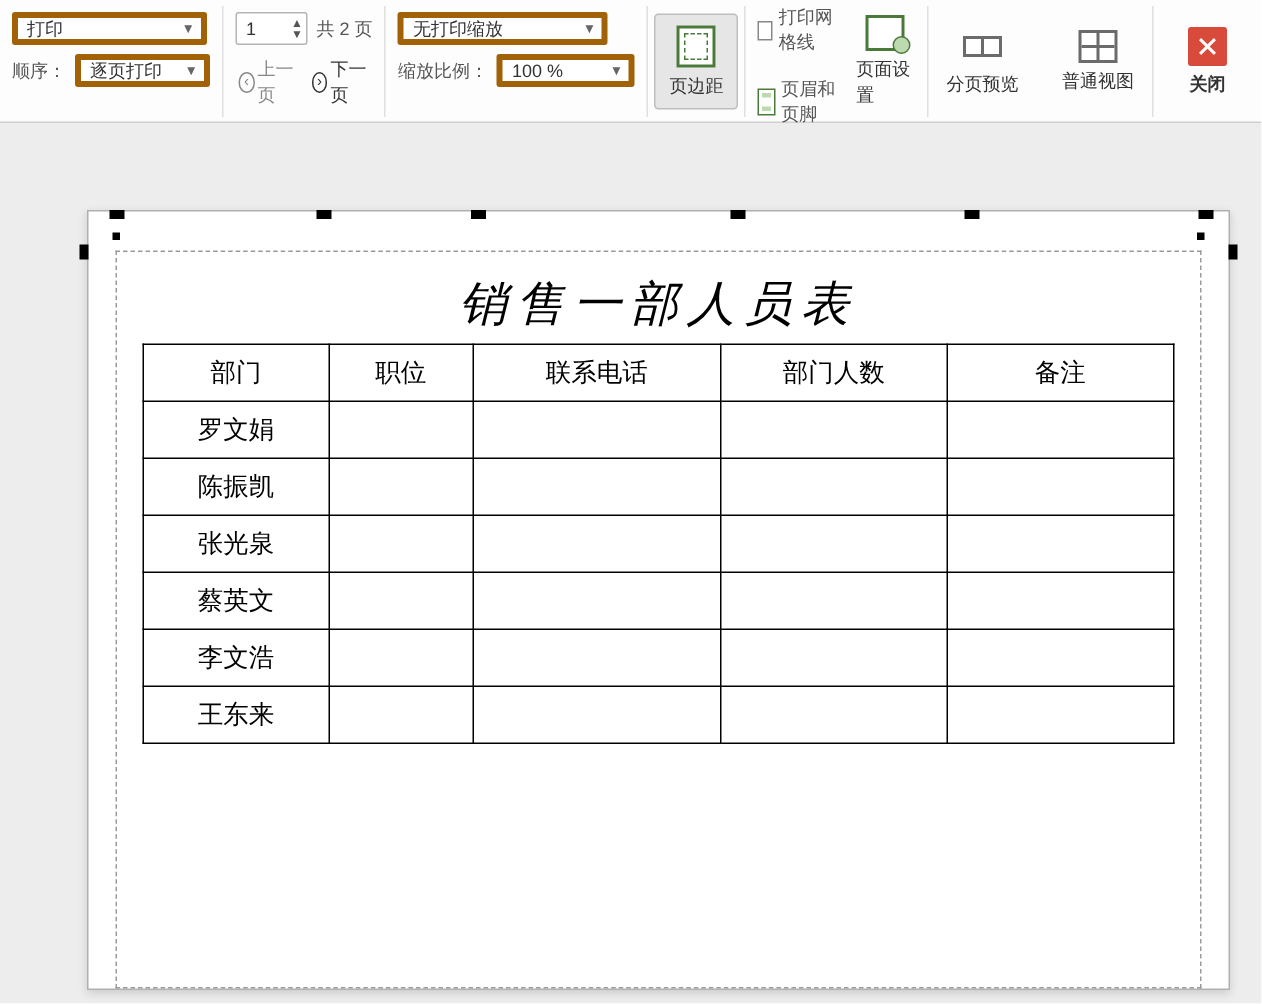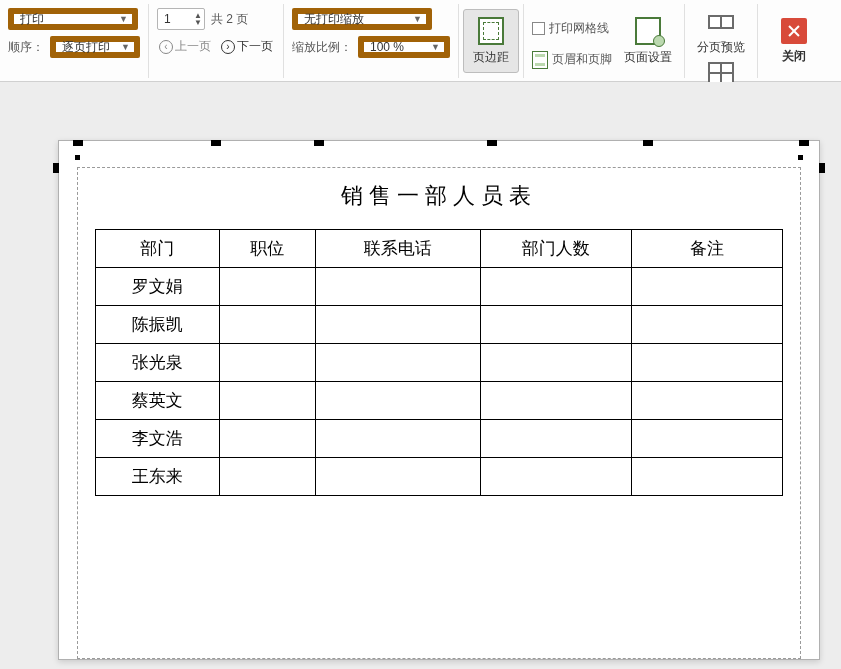--- a/index.html
+++ b/index.html
@@ -33,21 +33,21 @@
       border-right: 1px solid #e0e0e0;
       justify-content: flex-start;
     }
     .tb-group.no-border { border-right: none; font-weight: bold; }
     .tb-row { display: flex; align-items: center; gap: 6px; }
     .tb-label { color: #555; font-size: 12px; white-space: nowrap; }
 
     .combo {
       display: inline-flex;
       align-items: center;
-      border: 6px solid #a16207;
+      border: 4px solid #a16207;
       background: #fff;
       height: 22px;
       padding: 0 4px 0 6px;
       font-size: 12px;
       gap: 4px;
       cursor: pointer;
       border-radius: 2px;
     }
     .combo .caret { color: #666; font-size: 9px; margin-left: auto; }
 
@@ -178,22 +178,23 @@
     .corner-dot{
       position:absolute; width:5px; height:5px; background:#000;
     }
 
     .doc-content{
       position:absolute; left:36px; right:36px; top:40px;
       font-family: "KaiTi","STKaiti","SimSun",serif;
       color:#000;
     }
     .doc-title{
-      text-align:center; font-size:22px; letter-spacing:6px;
-      margin-bottom:18px;
+      text-align:center; font-size:32px; letter-spacing:6px;
+      margin-bottom:4px;
+      font-style:italic;
     }
     table.sheet{
       border-collapse:collapse; width:100%;
       table-layout:fixed;
       font-size:17px;
     }
     table.sheet th, table.sheet td{
       border:1.4px solid #000; height:38px; text-align:center;
       vertical-align:middle;
     }
@@ -281,21 +282,21 @@
         <span class="mini-icon header"></span>
         <span>页眉和页脚</span>
       </label>
     </div>
     <div class="big-btn">
       <span class="icon-pagesetup"></span>
       <span>页面设置</span>
     </div>
   </div>
 
-  <div class="tb-group" style="flex-direction:column; align-items:center; gap:4px">
+  <div class="tb-group" style="flex-direction:row; align-items:center; gap:21px">
     <div class="big-btn">
       <span class="icon-split"></span>
       <span>分页预览</span>
     </div>
     <div class="big-btn">
       <span class="icon-normal"></span>
       <span>普通视图</span>
     </div>
   </div>
 

